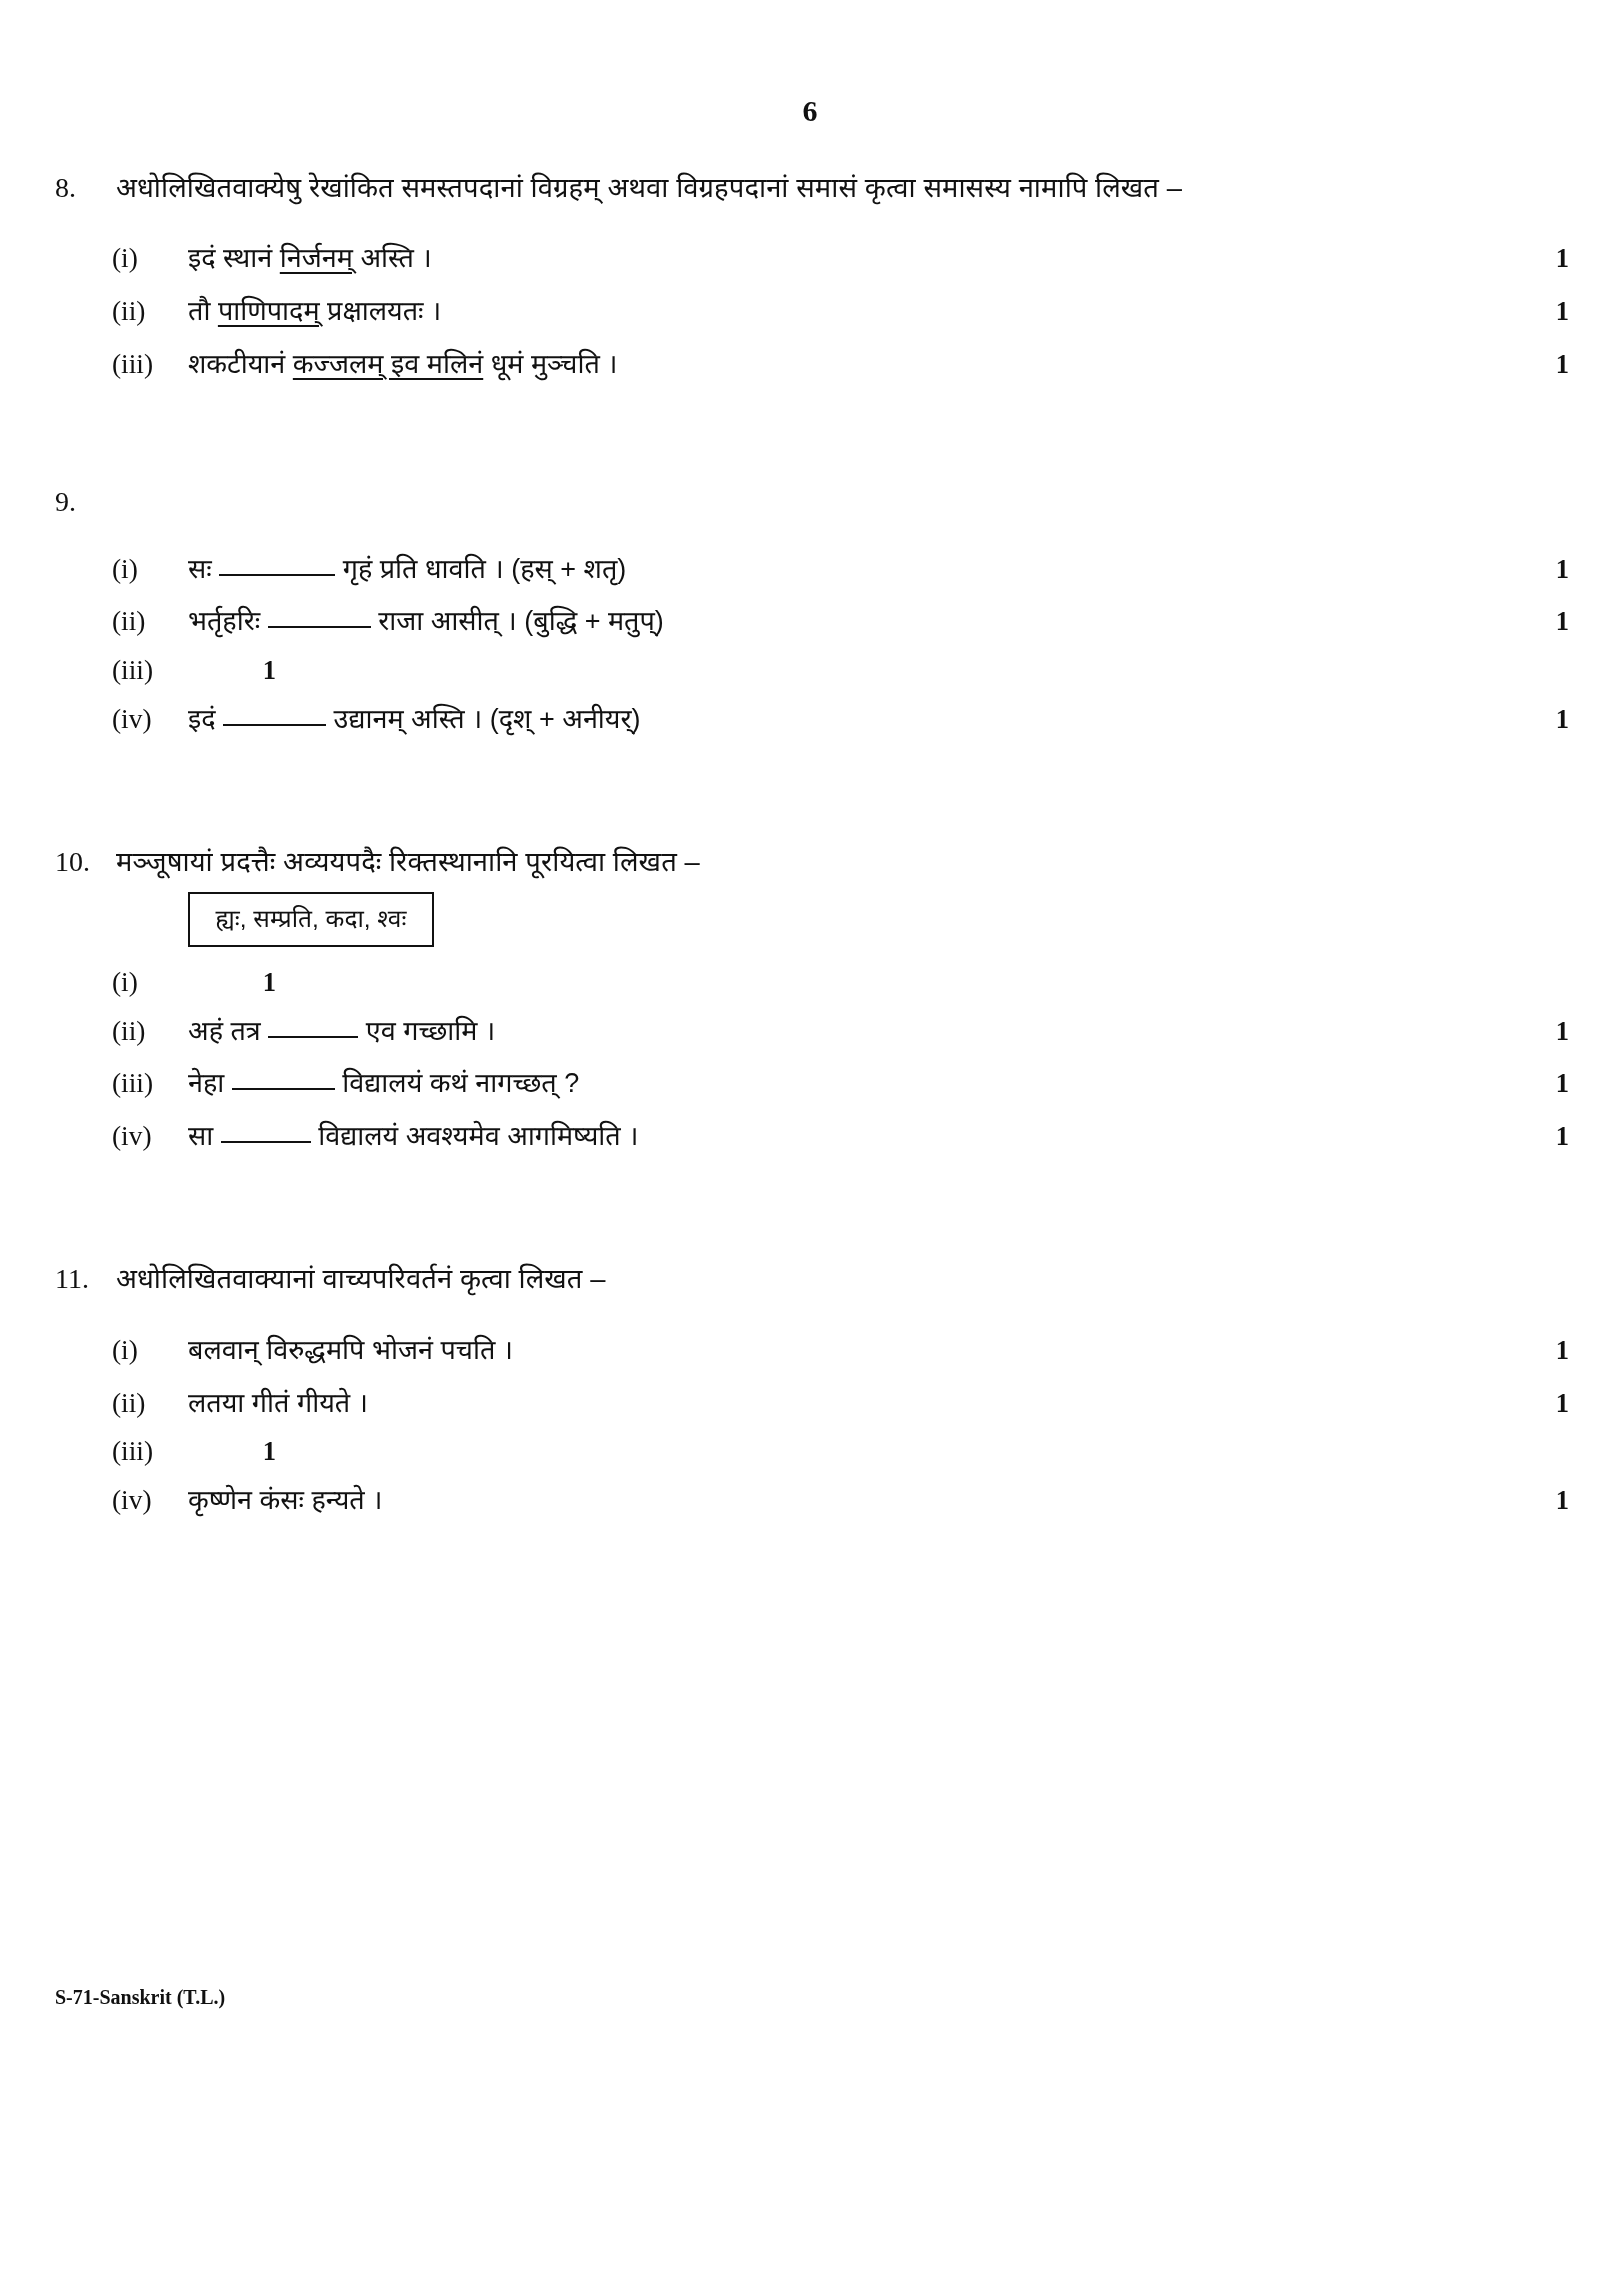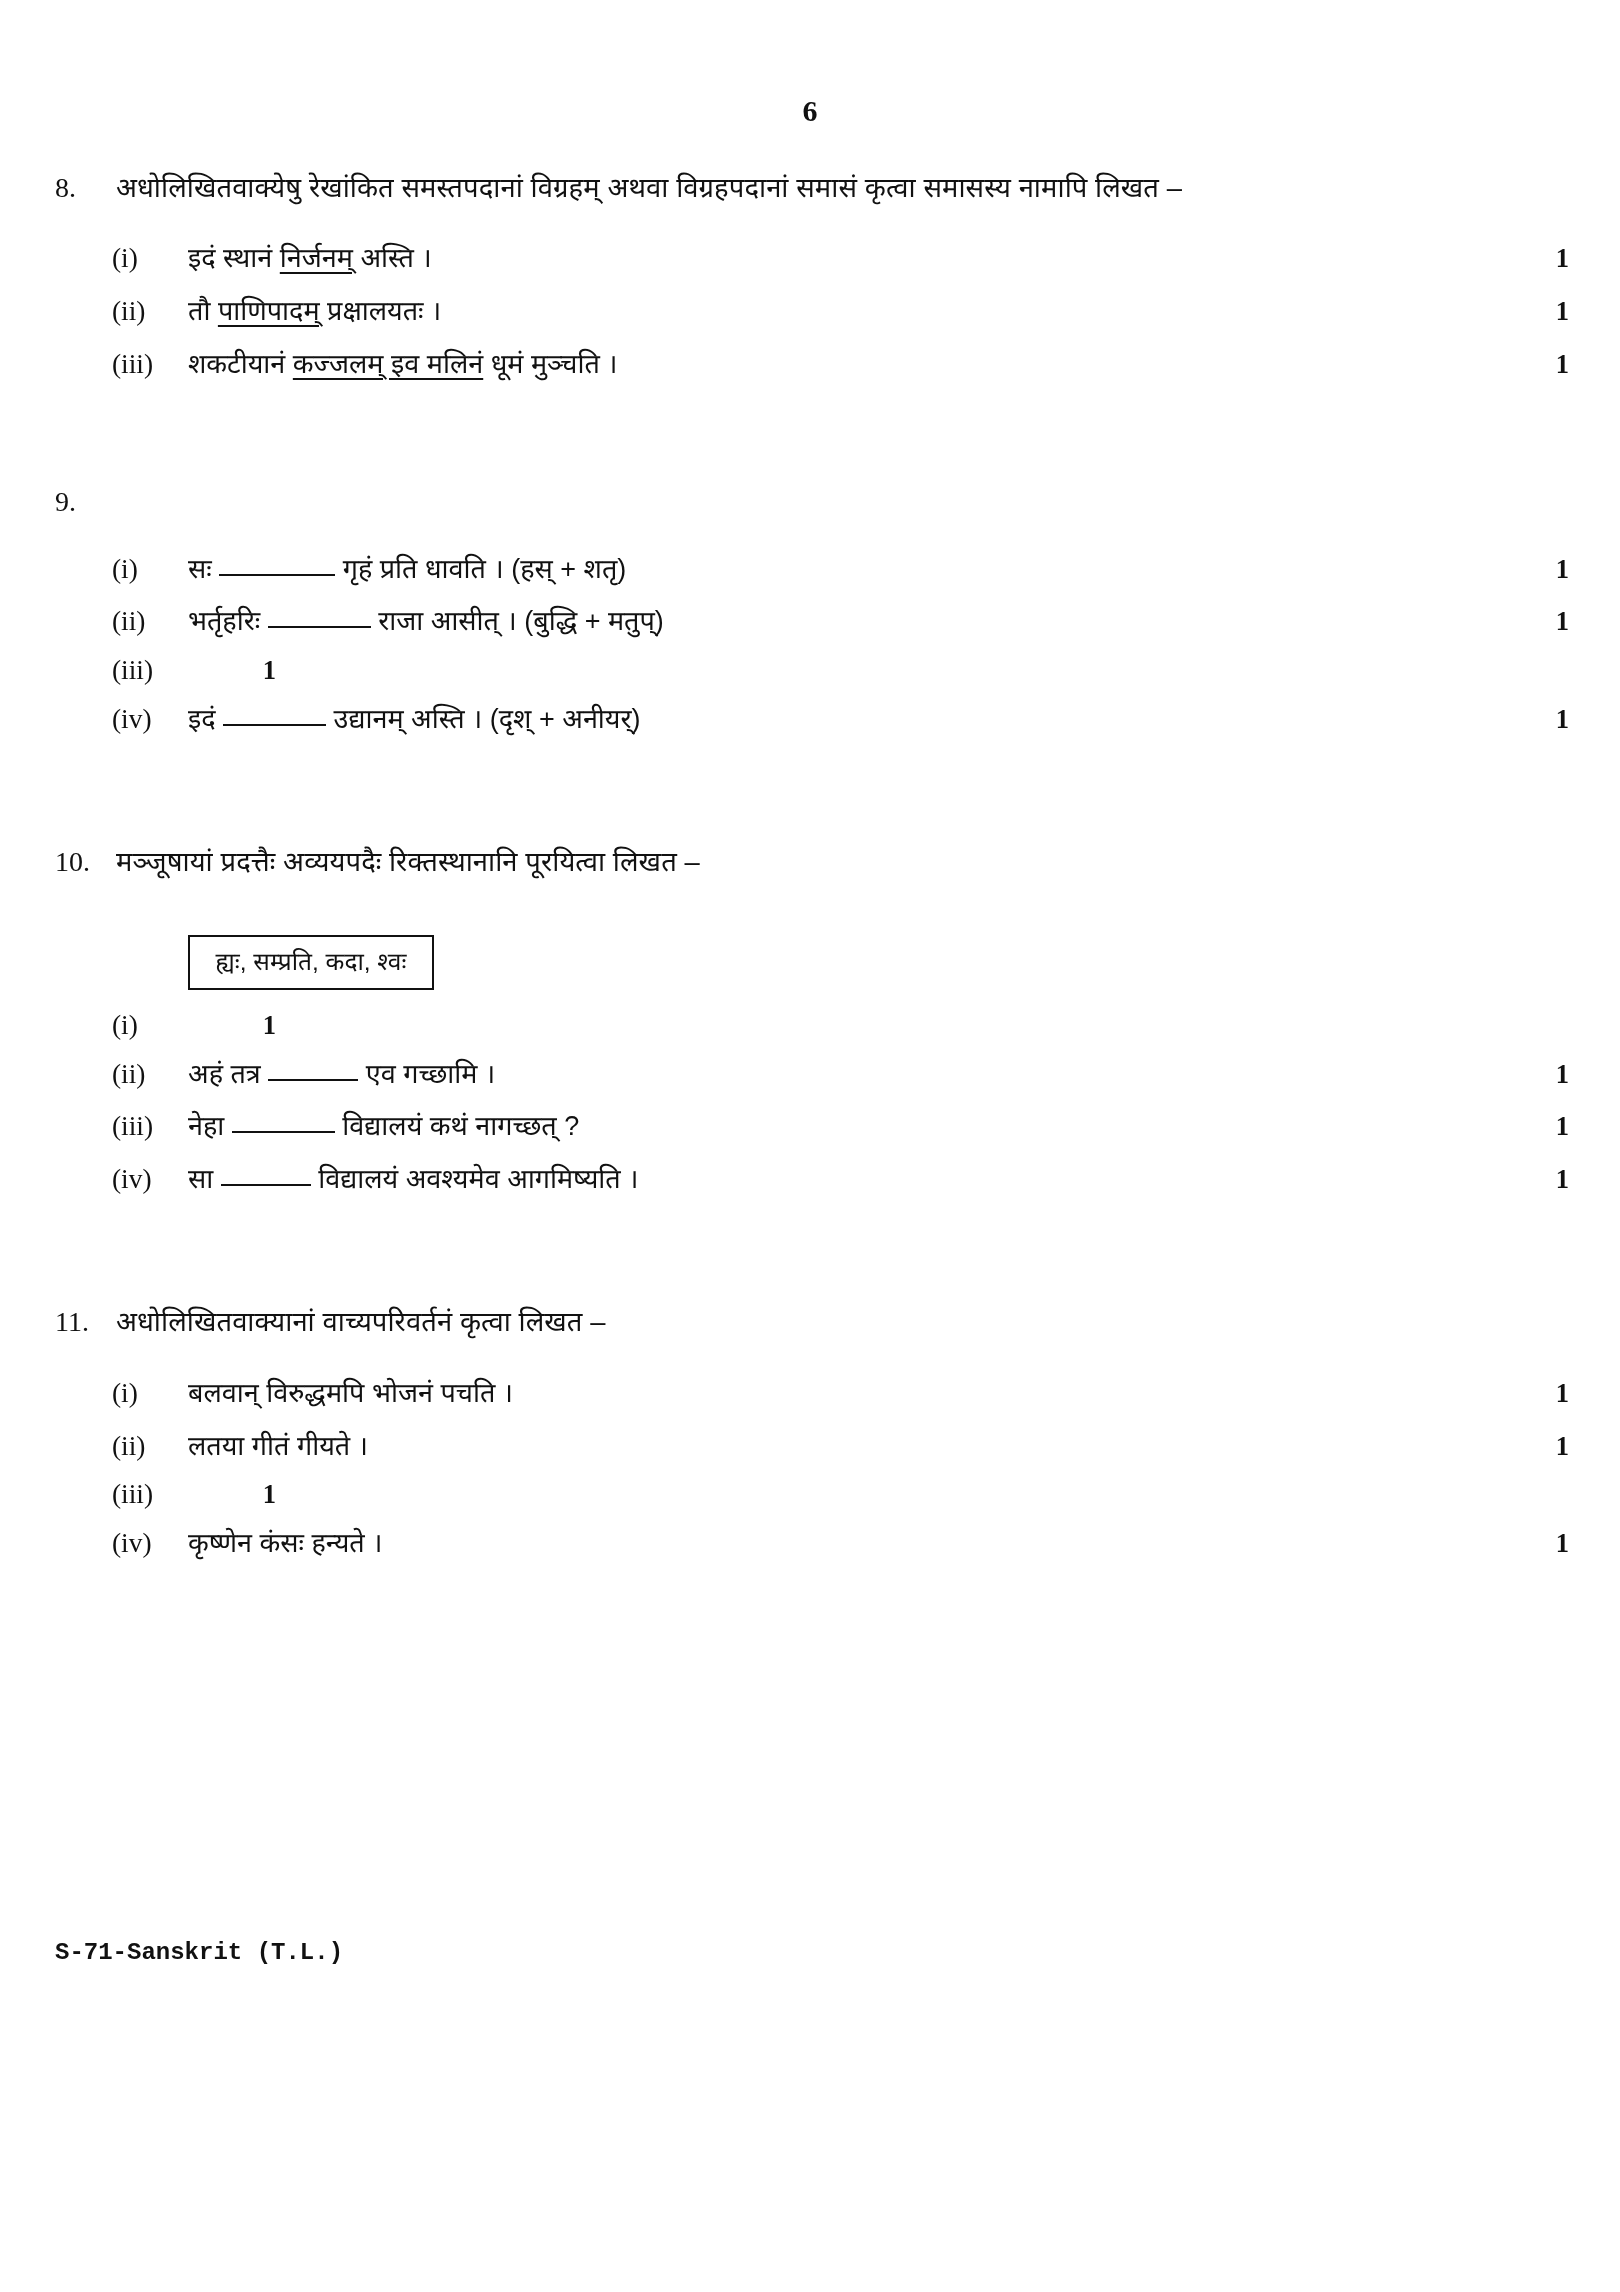--- a/index.html
+++ b/index.html
@@ -113,29 +113,28 @@
     margin: 9.8px 0 5.9px 0;
     padding-left: 133px;
   }
   .manjusha-box {
     display: inline-block;
     border: 2.9px solid #111;
     padding: 8.8px 25.5px 10.8px 25.5px;
     font-size: 24.5px;
     font-family: "Liberation Sans", "DejaVu Sans", sans-serif;
     line-height: 1.3;
-    margin-top: 43px;
   }
   .footer {
     position: absolute;
-    top: 1939px;
+    top: 1986px;
     left: 55px;
-    font-size: 24px;
+    font-size: 20px;
     font-weight: bold;
-    font-family: Liberation Mono, monospace;
+    font-family: Liberation Serif, serif;
   }
 </style>
 </head>
 <body>
 
 <div class="page">
 
   <div class="page-number">6</div>
 
   <div class="content">

